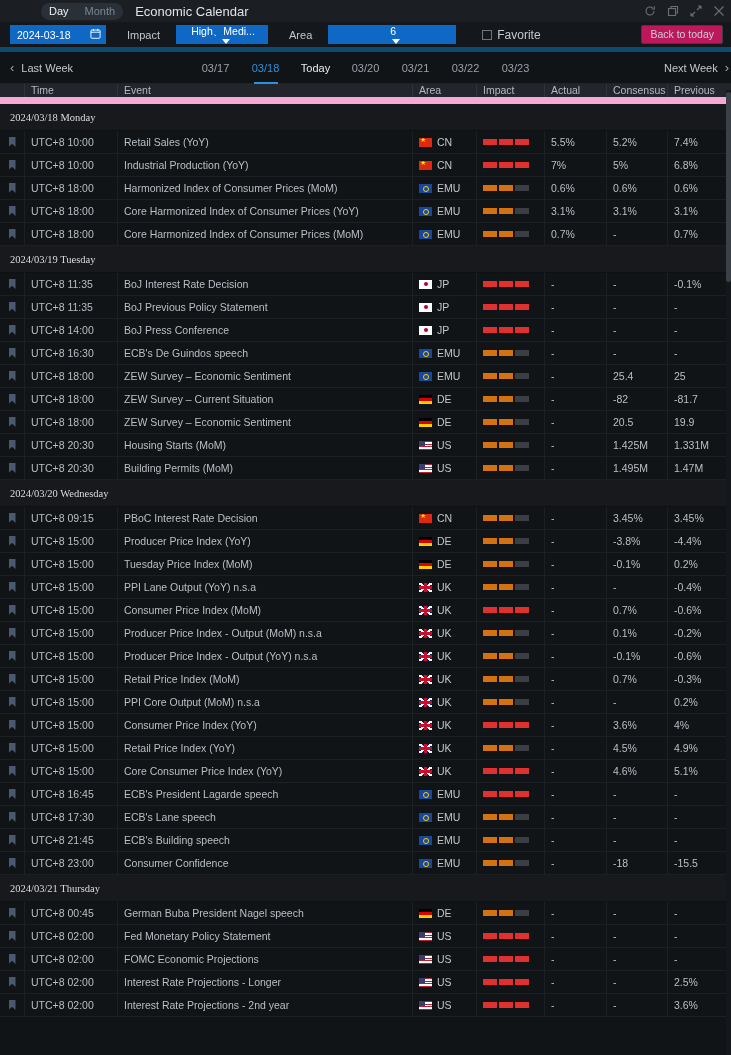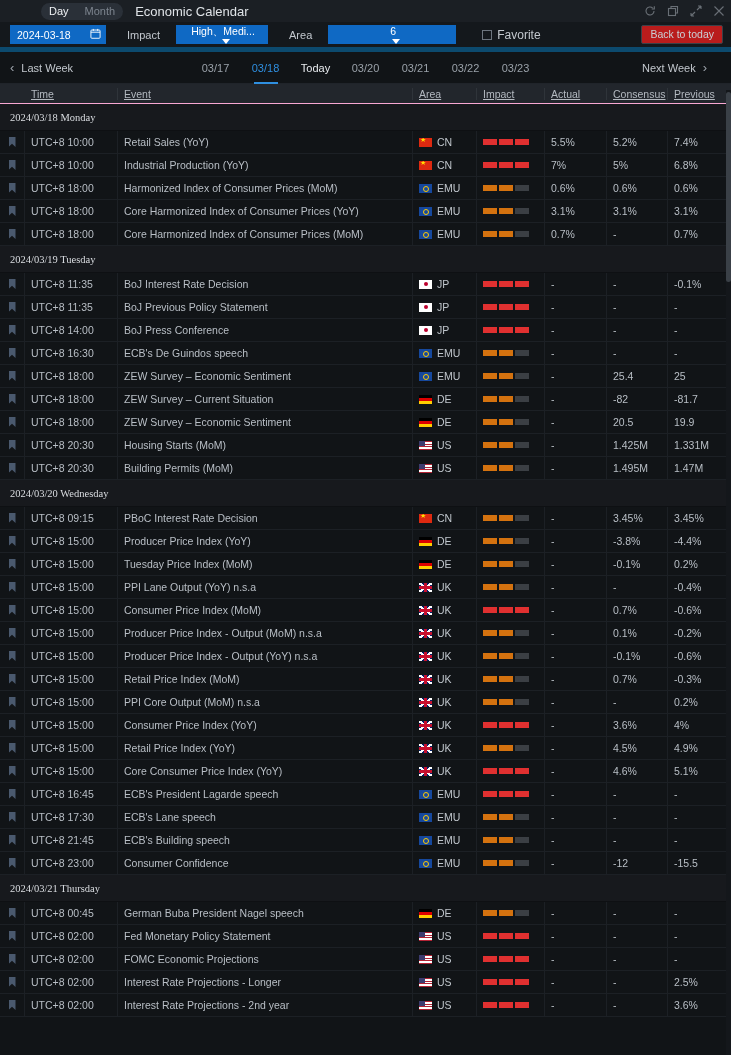--- a/index.html
+++ b/index.html
@@ -98,21 +98,21 @@
   .fav { display: flex; align-items: center; gap: 5px; margin-left: 10px; cursor: pointer; }
   .chk {
     width: 10px; height: 10px;
     border: 1px solid #6d757e;
     background: transparent;
   }
   .fav-lbl { font-size: 12px; color: #c3c8ce; }
   .btt {
     position: absolute; right: 8px;
     border: 1px solid #3a4048;
-    background: #b91c1c;
+    background: #be185d;
     color: #c9ced4;
     font-size: 10.5px;
     height: 19px;
     padding: 0 8px;
     line-height: 17px;
     cursor: pointer;
     border-radius: 2px;
     font-family: "Liberation Sans", sans-serif;
   }
 
@@ -123,21 +123,21 @@
     display: flex;
     align-items: center;
     padding: 0 10px;
     position: relative;
     border-bottom: 1px solid #20242a;
   }
   .wk {
     display: flex; align-items: center; gap: 7px;
     font-size: 11px; color: #c2c7cd; cursor: pointer;
   }
-  .wk.next { position: absolute; right: 24px; }
+  .wk.next { position: absolute; right: 2px; }
   .chev { font-size: 13px; color: #9aa1a9; line-height: 1; }
   .days {
     position: absolute;
     left: 0; right: 0;
     display: flex; justify-content: center;
     gap: 0;
     pointer-events: none;
   }
   .day {
     font-size: 11px;
@@ -157,25 +157,23 @@
     position: absolute;
     left: 13px; right: 13px; bottom: 0;
     height: 2px; background: #2f8fe0;
   }
 
   
   .thead {
     display: flex;
     height: 20px;
     background: #22262c;
-    align-items: center;
     font-size: 10.5px;
     color: #b3b9c0;
-    border-bottom: 1px solid #f9a8d4;
-    text-decoration: underline;
+    border-bottom: 7px solid #f9a8d4;
   }
   .thead > div { padding-left: 6px; }
   .c-mark  { width: 25px; border-right: 1px solid #2c3views; }
   .c-time  { width: 93px; }
   .c-event { flex: 1; }
   .c-area  { width: 64px; }
   .c-imp   { width: 68px; }
   .c-act   { width: 62px; }
   .c-cons  { width: 61px; }
   .c-prev  { width: 63px; }
@@ -963,21 +961,21 @@
       <div class="c-area area-cell">
         <span class="flag EMU"></span>
         <span class="area-txt">EMU</span>
       </div>
       <div class="c-imp imp-cell">
         <span class="bar on-med"></span>
         <span class="bar on-med"></span>
         <span class="bar"></span>
       </div>
       <div class="c-act">-</div>
-      <div class="c-cons">-12</div>
+      <div class="c-cons">-18</div>
       <div class="c-prev">-15.5</div>
     </div>
     <div class="daysep">2024/03/21 Thursday</div>
     <div class="row">
       <div class="c-mark">
         <span class="bk"></span>
       </div>
       <div class="c-time">UTC+8 00:45</div>
       <div class="c-event">German Buba President Nagel speech</div>
       <div class="c-area area-cell">

